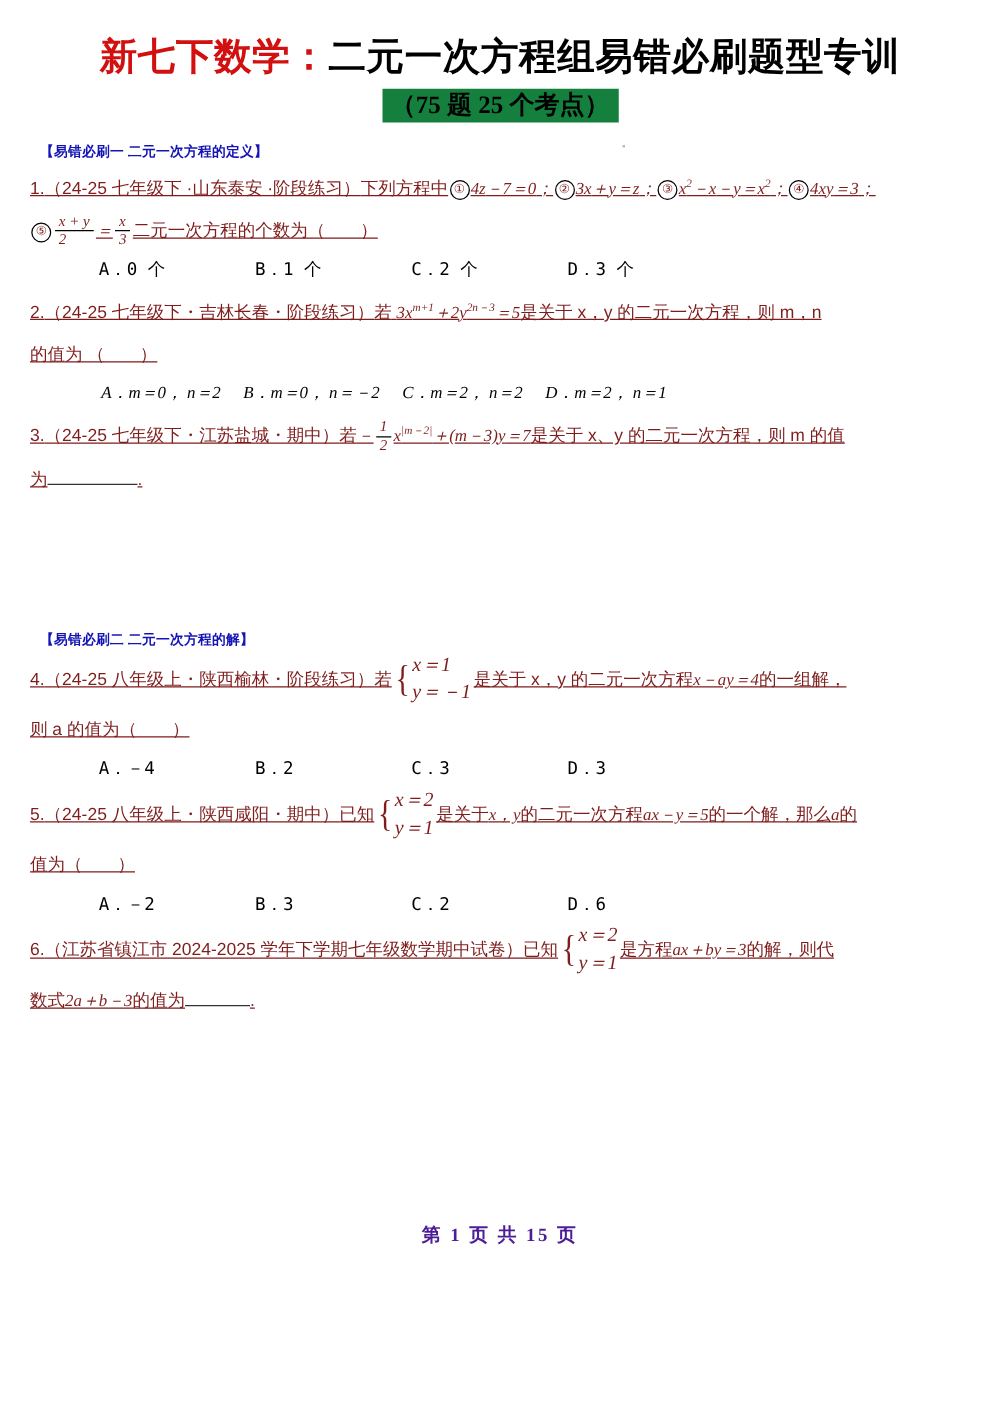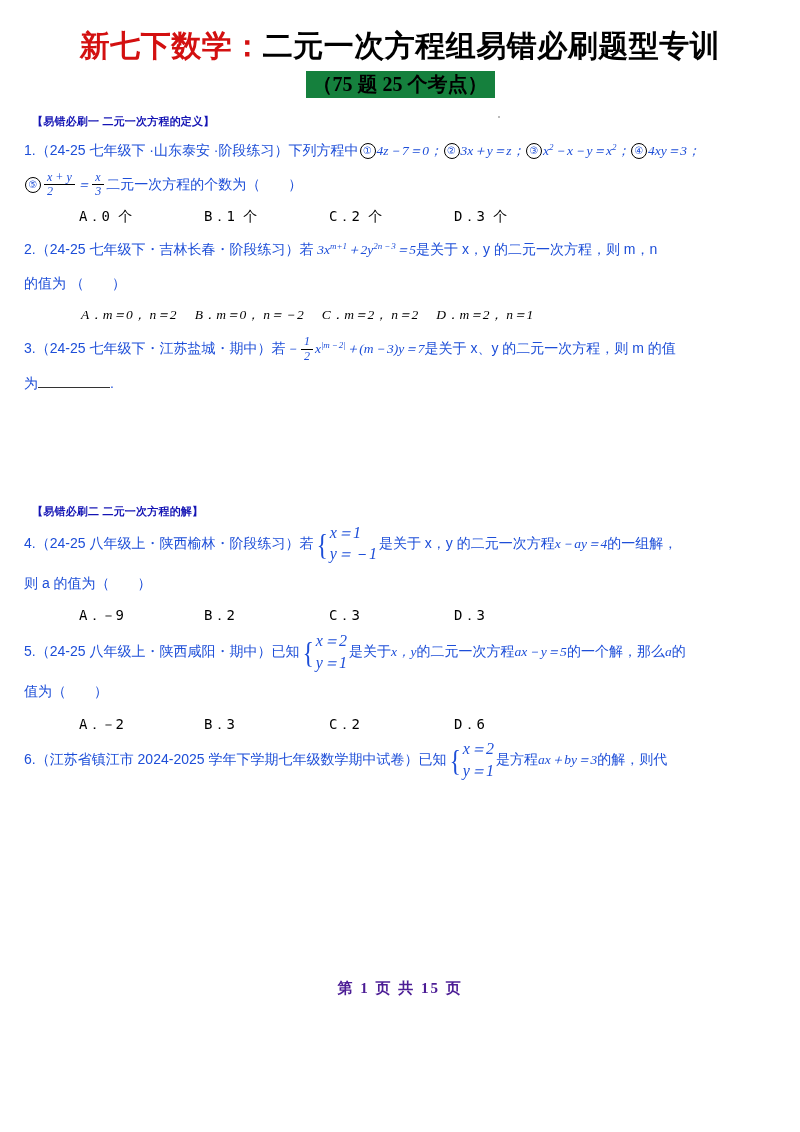--- a/index.html
+++ b/index.html
@@ -65,22 +65,23 @@
     font-size: 11px;
     font-family: "Liberation Sans", "DejaVu Sans", sans-serif;
     margin: 0 0 4px 8px;
     letter-spacing: 0.2px;
   }
   .question {
     font-size: 14px;
     line-height: 2.45;
     margin: 0;
     padding: 0;
-    color: #1d4ed8;
+    color: #7f1d1d;
     text-align: left;
+    text-decoration: underline;
   }
   .q-line {
     display: block;
     white-space: nowrap;
   }
   .options {
     font-size: 14px;
     line-height: 2.2;
     font-family: "DejaVu Sans Mono", "Liberation Mono", monospace;
     padding-left: 55px;
@@ -246,34 +247,35 @@
 
     
     <div class="section-header">【易错必刷二 二元一次方程的解】</div>
 
     
     <div class="question">
       <span class="q-line"><span>4.</span><span>（24-25 八年级上・陕西榆林・阶段练习）</span><span>若</span><span class="sys mth"><span class="brace">{</span><span class="rows"><span>x＝1</span><span>y＝－1</span></span></span><span>是关于 x，y 的二元一次方程</span><span class="mth">x－ay＝4</span><span>的一组解，</span></span>
       <span class="q-line"><span>则 a 的值为（　　）</span></span>
     </div>
     <div class="options">
-      <span class="opt">A．－9</span><span class="opt">B．2</span><span class="opt">C．3</span><span class="opt">D．3</span>
+      <span class="opt">A．－4</span><span class="opt">B．2</span><span class="opt">C．3</span><span class="opt">D．3</span>
     </div>
 
     
     <div class="question">
       <span class="q-line"><span>5.</span><span>（24-25 八年级上・陕西咸阳・期中）</span><span>已知</span><span class="sys mth"><span class="brace">{</span><span class="rows"><span>x＝2</span><span>y＝1</span></span></span><span>是关于</span><span class="mth">x，y</span><span>的二元一次方程</span><span class="mth">ax－y＝5</span><span>的一个解，那么</span><span class="mth">a</span><span>的</span></span>
       <span class="q-line"><span>值为（　　）</span></span>
     </div>
     <div class="options">
       <span class="opt">A．－2</span><span class="opt">B．3</span><span class="opt">C．2</span><span class="opt">D．6</span>
     </div>
 
     
     <div class="question">
       <span class="q-line"><span>6.</span><span>（江苏省镇江市 2024-2025 学年下学期七年级数学期中试卷）</span><span>已知</span><span class="sys mth"><span class="brace">{</span><span class="rows"><span>x＝2</span><span>y＝1</span></span></span><span>是方程</span><span class="mth">ax＋by＝3</span><span>的解，则代</span></span>
+      <span class="q-line"><span>数式</span><span class="mth">2a＋b－3</span><span>的值为</span><span class="blank-s"></span><span>.</span></span>
     </div>
 
   </div>
 
   <div class="footer">第 1 页 共 15 页</div>
 
 </div>
 
 </body></html>

